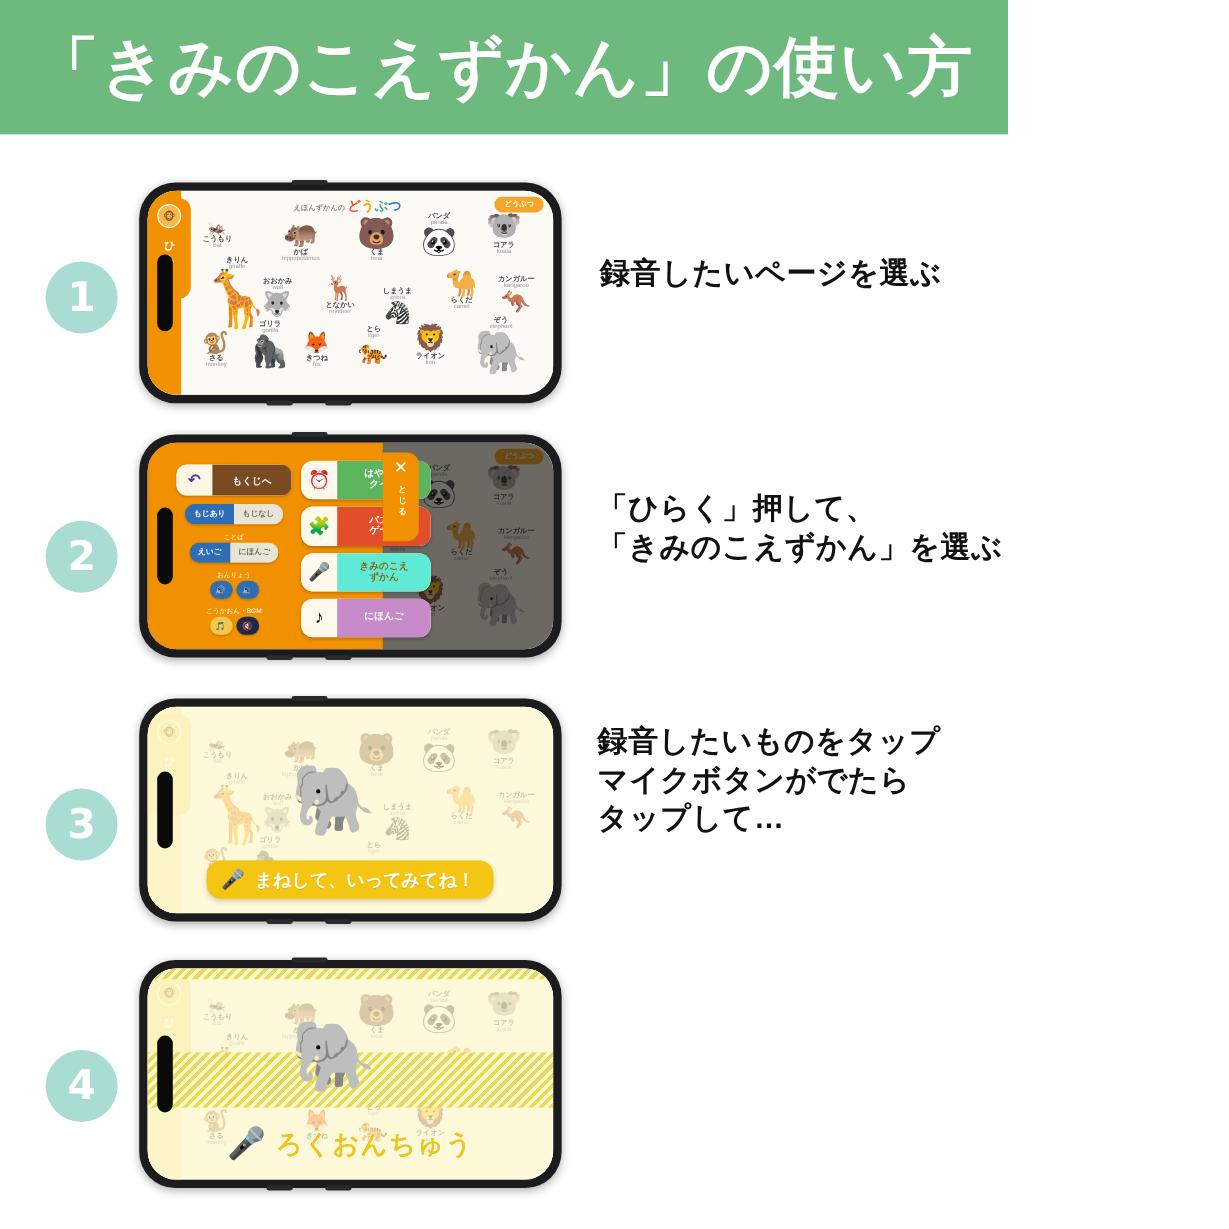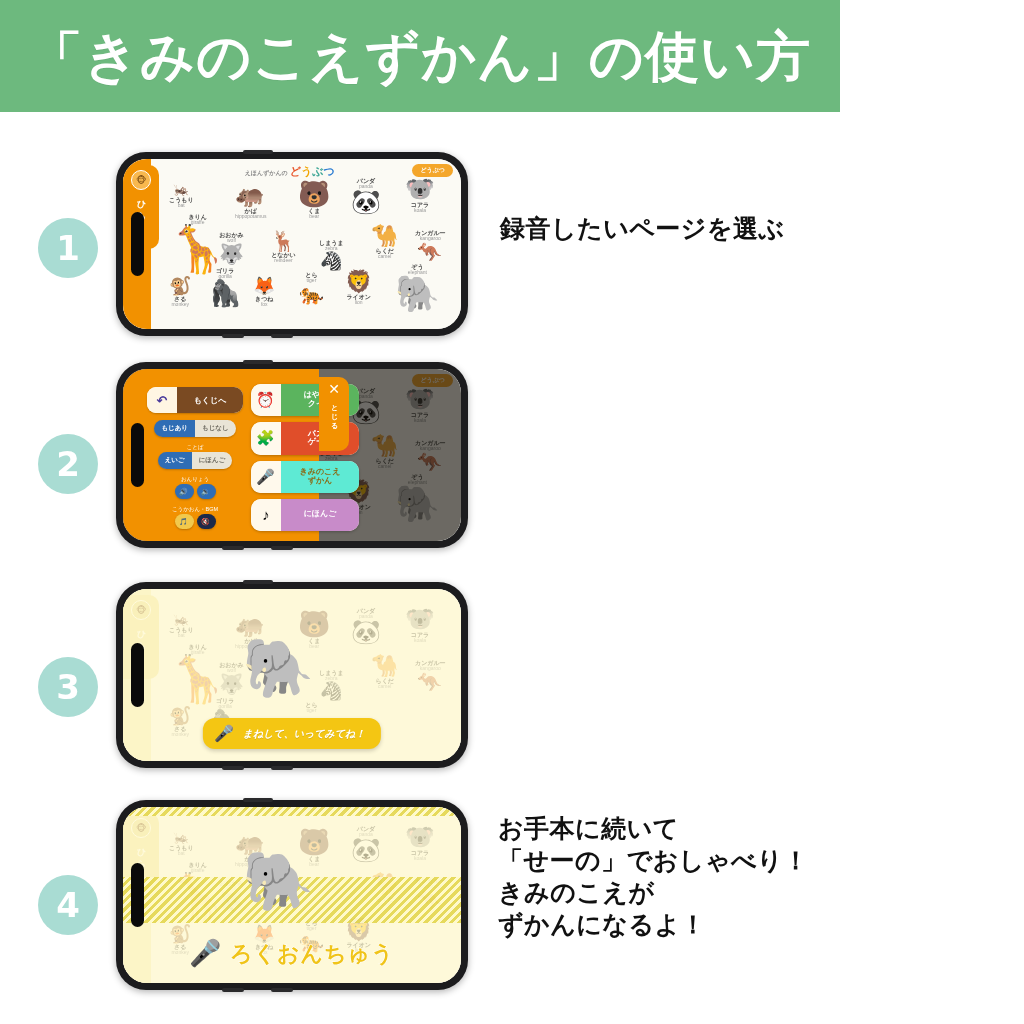--- a/index.html
+++ b/index.html
@@ -226,22 +226,22 @@
   }
   .mic-bar {
     position:absolute; left:50%; bottom:12px;
     transform: translateX(-50%);
     background:#F4C613; border-radius:12px;
     display:flex; align-items:center; gap:8px;
     padding: 6px 16px 6px 12px; z-index:18;
     box-shadow: 0 2px 4px rgba(0,0,0,0.18);
   }
   .mic-bar .mic { font-size:16px; color:#4a3a00; }
-  .mic-bar .txt { font-size:10px; font-weight:bold; color:#ffffff; white-space:nowrap;
-                  text-shadow: 0 1px 0 rgba(0,0,0,0.12); font-style: italic; }
+  .mic-bar .txt { font-size:15px; font-weight:bold; color:#ffffff; white-space:nowrap;
+                  text-shadow: 0 1px 0 rgba(0,0,0,0.12); }
 
   
   .rec-band {
     position:absolute; left:0; right:0; top: 40%;
     height: 26%; z-index: 16;
     background: repeating-linear-gradient(-45deg,
       rgba(226,212,70,0.85) 0 3px,
       rgba(255,250,200,0.85) 3px 6px);
   }
   .rec-topbar {
@@ -502,20 +502,22 @@
           </div>
         </div>
 
         <div class="close-tab">
           <div class="x">✕</div>
           <div class="vt">とじる</div>
         </div>
       </div>
     </div>
 
+    <div class="step-text" style="left:498px; top:296px;">「ひらく」押して、
+「きみのこえずかん」を選ぶ</div>
 
     <div class="step-num" style="left:38px; top:545px;">
       <span>3</span>
     </div>
 
     <div class="phone" style="left:116px; top:470px; width:352px; height:186px;">
       <div class="btn-top1"></div>
       <div class="btn-top2"></div>
       <div class="btn-top3"></div>
       <div class="phone-inner">
@@ -595,20 +597,23 @@
         </div>
         <div class="cream-layer"></div>
         <div class="focus-animal">🐘</div>
         <div class="mic-bar">
           <div class="mic">🎤</div>
           <div class="txt">まねして、いってみてね！</div>
         </div>
       </div>
     </div>
 
+    <div class="step-text" style="left:498px; top:490px;">録音したいものをタップ
+マイクボタンがでたら
+タップして…</div>
 
     <div class="step-num" style="left:38px; top:763px;">
       <span>4</span>
     </div>
 
     <div class="phone" style="left:116px; top:688px; width:352px; height:190px;">
       <div class="btn-top1"></div>
       <div class="btn-top2"></div>
       <div class="btn-top3"></div>
       <div class="phone-inner">
@@ -690,19 +695,15 @@
         <div class="rec-topbar"></div>
         <div class="rec-band"></div>
         <div class="focus-animal" style="top:42%;">🐘</div>
         <div class="rec-label">
           <div class="mic">🎤</div>
           <div class="txt">ろくおんちゅう</div>
         </div>
       </div>
     </div>
 
-    <div class="step-text" style="left:498px; top:700px;">お手本に続いて
-「せーの」でおしゃべり！
-きみのこえが
-ずかんになるよ！</div>
 
   </div>
 </div>
 
 </body></html>

